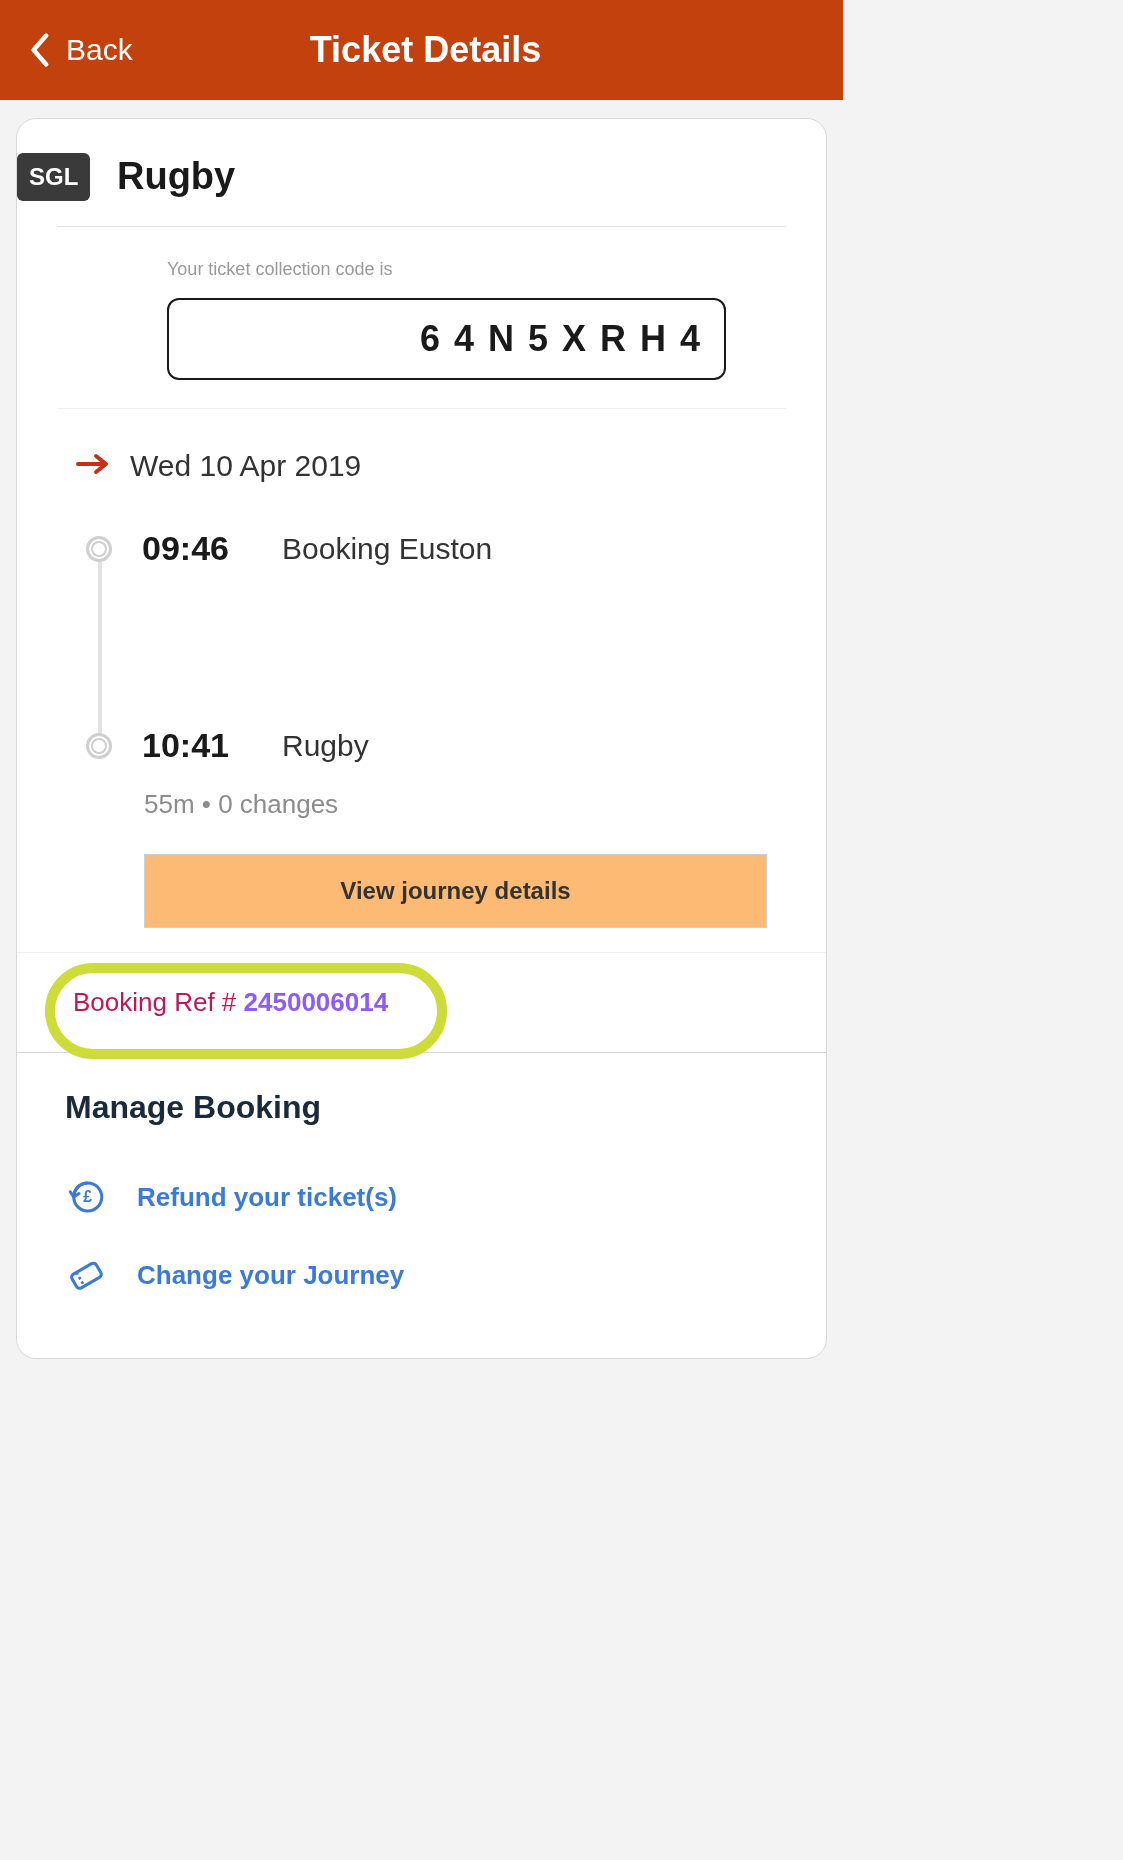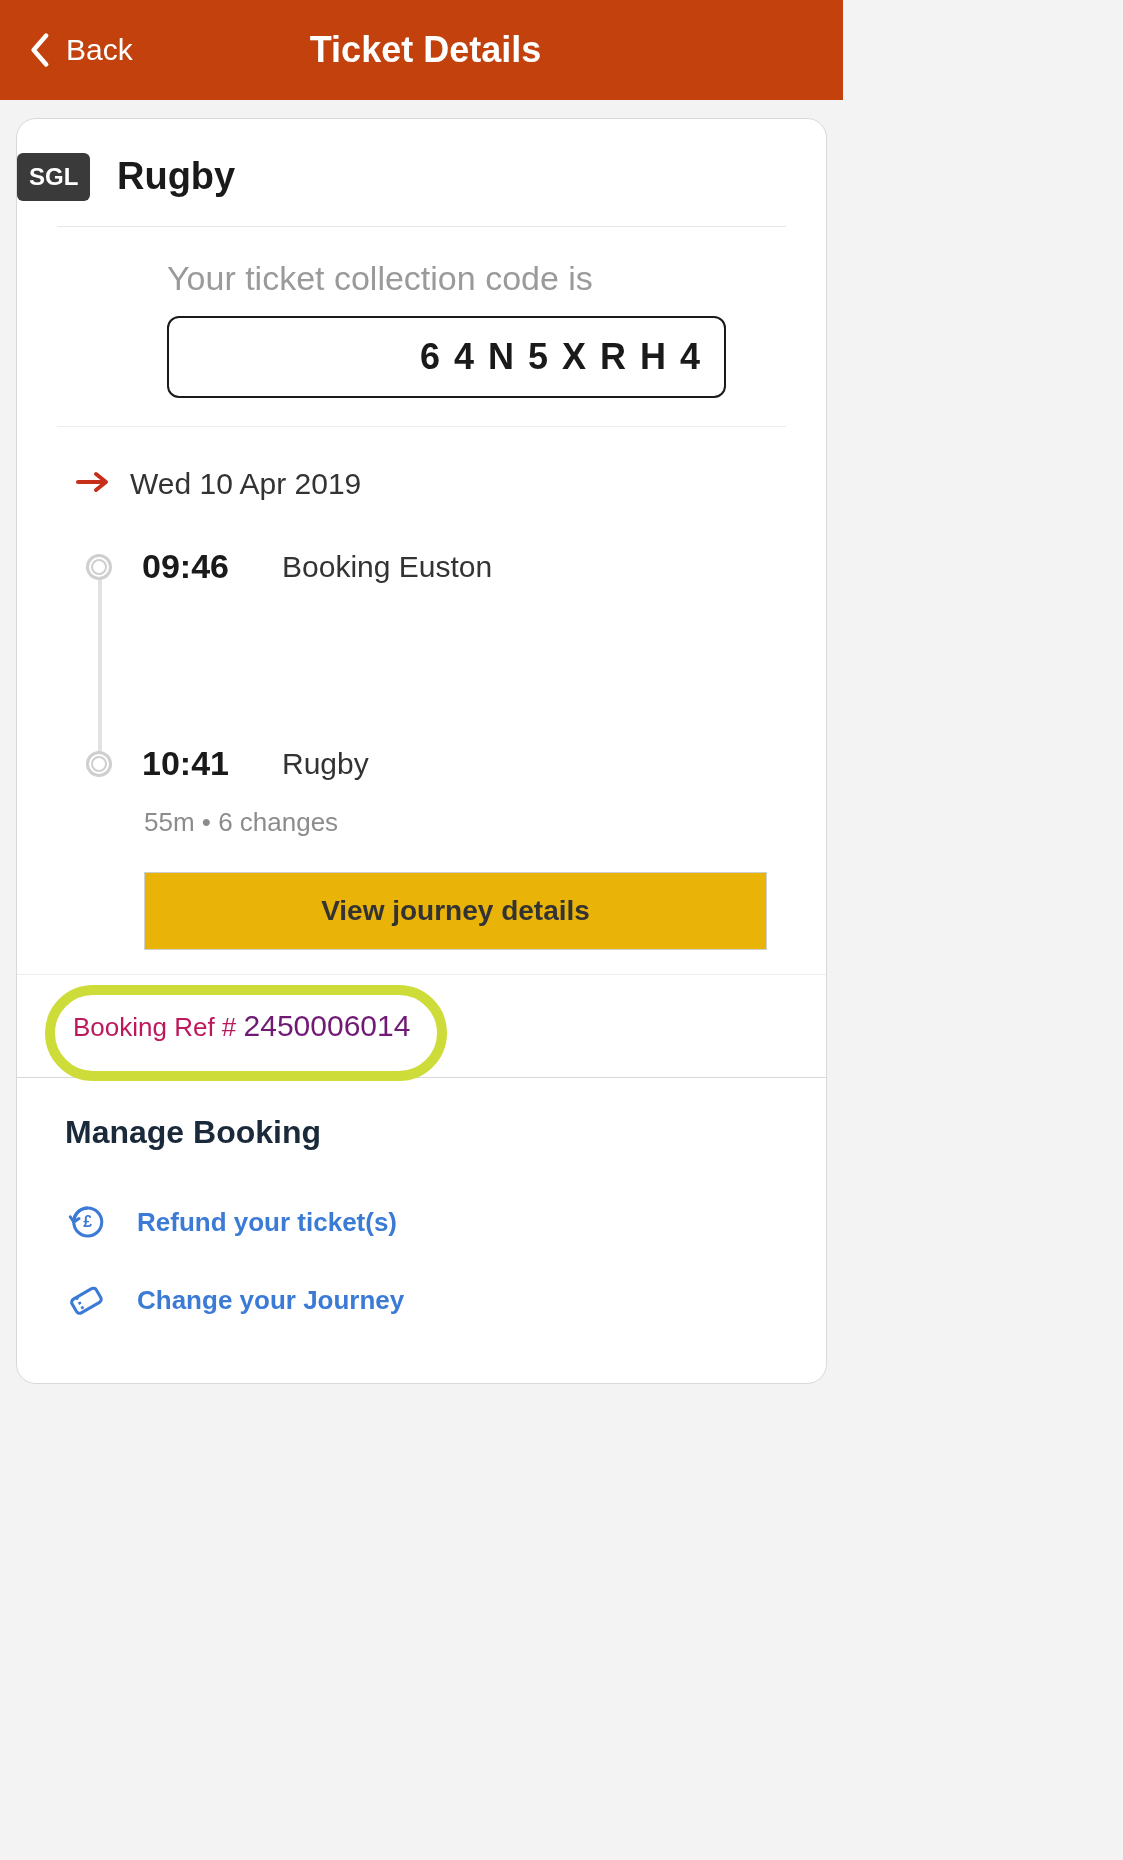--- a/index.html
+++ b/index.html
@@ -63,21 +63,21 @@
     padding: 10px 12px;
     border-radius: 6px;
   }
   .station-name {
     font-size: 38px;
     font-weight: 700;
     margin-left: 60px;
   }
 
   .collection-section { padding: 32px 60px 28px 110px; border-bottom: 1px solid #eee; margin: 0 40px; }
-  .collection-label { color: #9a9a9a; font-size: 34px; margin-bottom: 18px; }
+  .collection-label { color: #9a9a9a; font-size: 18px; margin-bottom: 18px; }
   .collection-code {
     border: 2px solid #1a1a1a;
     border-radius: 12px;
     text-align: right;
     font-size: 36px;
     font-weight: 600;
     letter-spacing: 14px;
     padding: 18px 10px;
   }
 
@@ -114,42 +114,42 @@
   }
   .leg-time { font-size: 34px; font-weight: 700; width: 110px; }
   .leg-station { font-size: 30px; color: #333; }
   .leg-gap { height: 100px; }
   .duration { color: #8c8c8c; font-size: 26px; margin: 24px 0 34px 68px; }
   .view-details-btn {
     display: block;
     width: calc(100% - 68px);
     margin-left: 68px;
     border: 1px solid #cfcfcf;
-    background: #eab308;
+    background: #fdba74;
     text-align: center;
-    font-size: 28px;
+    font-size: 24px;
     font-weight: 600;
     color: #333;
     padding: 22px 0;
     cursor: pointer;
   }
 
   .booking-ref-wrap { position: relative; padding: 34px 40px 34px 56px; }
   .booking-ref-highlight {
     position: absolute;
     left: 28px;
     top: 10px;
     width: 402px;
     height: 96px;
     border: 10px solid #cddc39;
     border-radius: 50px;
     pointer-events: none;
   }
   .booking-ref-label { color: #be185d; font-size: 26px; }
-  .booking-ref-value { color: #701a75; font-size: 30px; font-weight: 400; }
+  .booking-ref-value { color: #8b5cf6; font-size: 26px; font-weight: 700; }
 
   .manage-section { border-top: 1px solid #d9d9d9; padding: 36px 48px 44px 48px; }
   .manage-title { font-size: 32px; font-weight: 700; color: #1a2a3a; margin-bottom: 32px; }
   .manage-item {
     display: flex;
     align-items: center;
     gap: 30px;
     color: #3b7bd6;
     font-size: 26px;
     font-weight: 600;
@@ -202,21 +202,21 @@
         <div class="leg-station">Booking Euston</div>
       </div>
       <div class="leg-gap"></div>
       <div class="leg">
         <div class="stop-circle"></div>
         <div class="leg-time">10:41</div>
         <div class="leg-station">Rugby</div>
       </div>
     </div>
 
-    <div class="duration">55m • 6 changes</div>
+    <div class="duration">55m • 0 changes</div>
 
     <button class="view-details-btn">View journey details</button>
   </div>
 
   <div class="booking-ref-wrap">
     <div class="booking-ref-highlight"></div>
     <span class="booking-ref-label">Booking Ref # </span><span class="booking-ref-value">2450006014</span>
   </div>
 
   <div class="manage-section">

